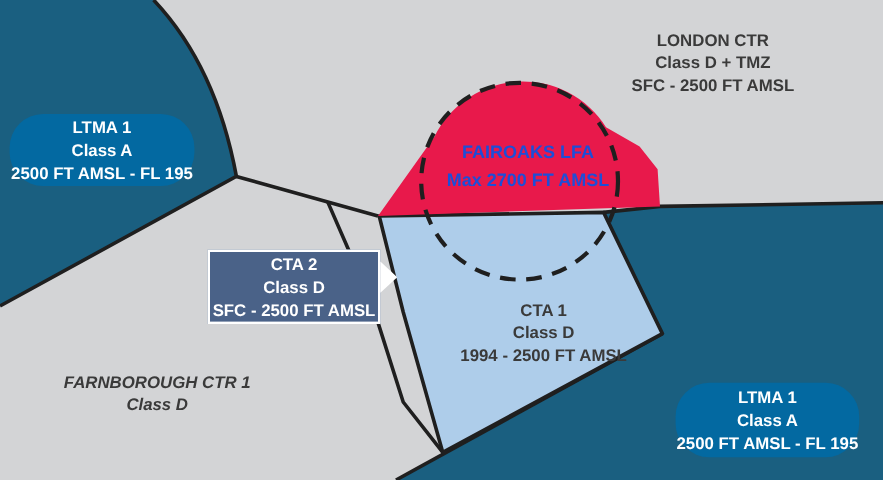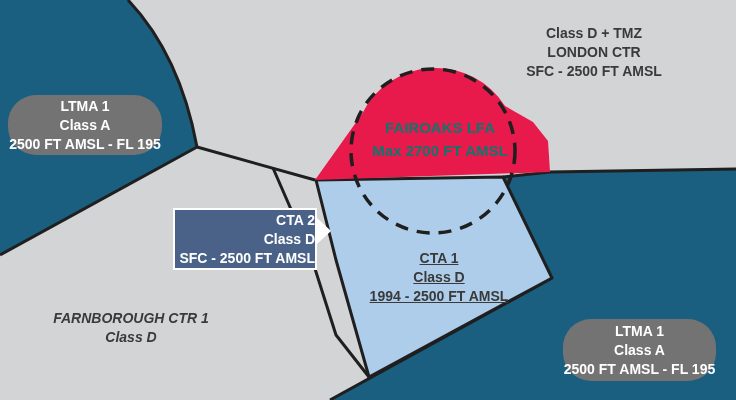--- a/index.html
+++ b/index.html
@@ -16,36 +16,36 @@
 
   .block {
     position: absolute;
     text-align: center;
     font-size: 14px;
     line-height: 19px;
     color: #3a3a3a;
     transform: translateX(-50%);
     white-space: nowrap;
   }
-  .block.white { color:#0f766e; }
+  .block.white { color:#1d4ed8; }
   .block.fairoaks { font-size:15px; line-height:23px; }
 
   .labelbox {
     position: absolute;
     display: flex;
     flex-direction: column;
     justify-content: center;
     text-align: center;
     color: #ffffff;
     font-size: 14px;
     line-height: 19px;
     box-sizing: border-box;
     white-space: nowrap;
   }
-  .navybox  { background: #737373; border-radius: 28px; }
+  .navybox  { background: #0369a1; border-radius: 28px; }
   .slatebox { background: #4a6288; border: 2px solid #ffffff; }
 
   .pointer {
     position: absolute;
     left: 317px;
     top: 218px;
     width: 0; height: 0;
     border-top: 13px solid transparent;
     border-bottom: 13px solid transparent;
     border-left: 14px solid #ffffff;
@@ -78,38 +78,38 @@
     <circle cx="433" cy="151" r="82" fill="none" stroke="#1f1f1f" stroke-width="3.5" stroke-dasharray="13 9"></circle>
   </svg>
 
   <div class="labelbox navybox" style="left:8px; top:95px; width:154px; height:60px;">
     <div>LTMA 1</div>
     <div>Class A</div>
     <div>2500 FT AMSL - FL 195</div>
   </div>
 
   <div class="block" style="left:594px; top:24px;">
+    <div>LONDON CTR</div>
     <div>Class D + TMZ</div>
-    <div>LONDON CTR</div>
     <div>SFC - 2500 FT AMSL</div>
   </div>
 
   <div class="block white fairoaks" style="left:440px; top:116px;">
     <div>FAIROAKS LFA</div>
     <div>Max 2700 FT AMSL</div>
   </div>
 
-  <div class="labelbox slatebox" style="left:173px; top:208px; width:144px; height:62px;align-items:flex-end;">
+  <div class="labelbox slatebox" style="left:173px; top:208px; width:144px; height:62px;">
     <div>CTA 2</div>
     <div>Class D</div>
     <div>SFC - 2500 FT AMSL</div>
   </div>
   <div class="pointer"></div>
 
-  <div class="block" style="left:439px; top:249px;text-decoration:underline;">
+  <div class="block" style="left:453px; top:249px;">
     <div>CTA 1</div>
     <div>Class D</div>
     <div>1994 - 2500 FT AMSL</div>
   </div>
 
   <div class="block" style="left:131px; top:309px;font-style:italic;">
     <div>FARNBOROUGH CTR 1</div>
     <div>Class D</div>
   </div>
 

